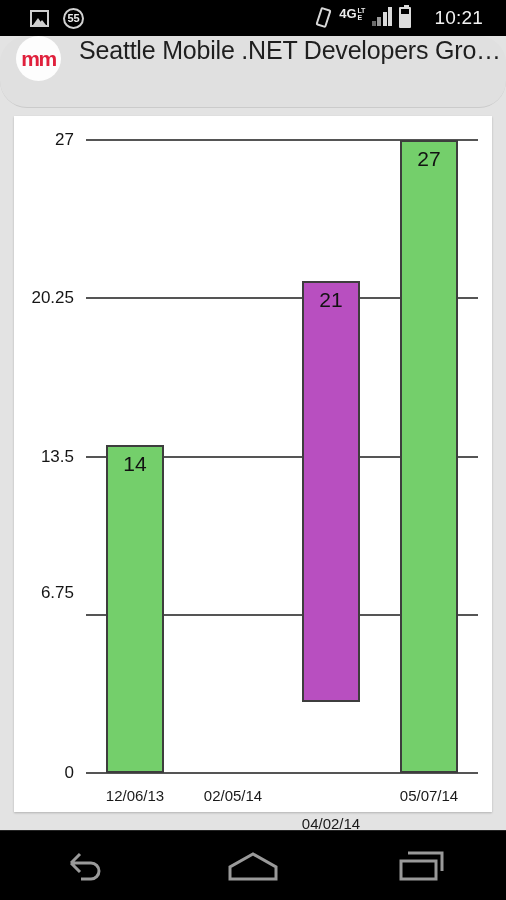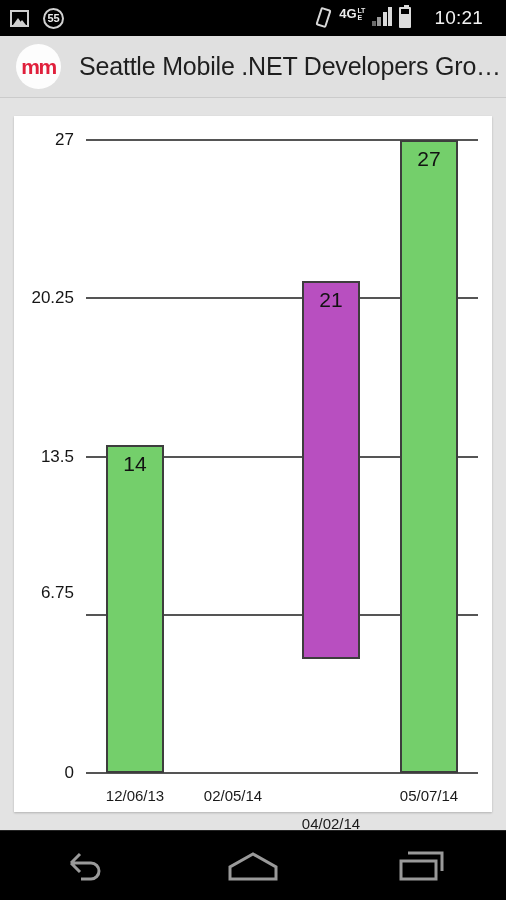--- a/index.html
+++ b/index.html
@@ -10,21 +10,21 @@
     overflow: hidden;
   }
   #screen { position: relative; width: 506px; height: 900px; background: #e3e3e3; }
 
   
   .statusbar {
     position: absolute; top: 0; left: 0; width: 506px; height: 36px;
     background: #000; color: #e8e8e8;
     display: flex; align-items: center;
   }
-  .sb-left { display: flex; align-items: center; gap: 14px; padding-left: 10px; }
+  .sb-left { display: flex; align-items: center; gap: 14px; padding-left: 30px; }
   .sb-right { display: flex; gap: 7px; margin-left: auto; padding-right: 23px; }
   .sb-time { font-size: 19px; color: #f2f2f2; letter-spacing: .2px; margin-left: 16px; }
 
   .ic-photo { width: 19px; height: 17px; border: 2px solid #cfcfcf; position: relative; overflow: hidden; }
   .ic-photo::before {
     content: ""; position: absolute; left: 1px; bottom: 0;
     width: 0; height: 0; border-left: 5px solid transparent; border-right: 5px solid transparent;
     border-bottom: 7px solid #cfcfcf;
   }
   .ic-photo::after {
@@ -54,23 +54,24 @@
   .ic-batt { width: 12px; height: 21px; border: 2px solid #dcdcdc; border-radius: 1px; position: relative; background: #000; }
   .ic-batt::before {
     content: ""; position: absolute; top: -4px; left: 3px; width: 5px; height: 3px; background: #dcdcdc;
   }
   .ic-batt::after {
     content: ""; position: absolute; left: 0; right: 0; bottom: 0; height: 72%; background: #dcdcdc;
   }
 
   
   .appbar {
-    position: absolute; top: 36px; left: 0; width: 506px; height: 62px;
-    background: #e0e0e0; display: flex; align-items: center; padding-left: 16px;
+    position: absolute; top: 36px; left: 0; width: 506px; height: 72px;
+    background: #e0e0e0; display: flex; padding-left: 16px;
     border-bottom: 1px solid #cbcbcb;
+    border-radius: 27px;
   }
   .logo {
     width: 45px; height: 45px; border-radius: 50%; background: #fdfdfd;
     display: flex; align-items: center; justify-content: center; flex: 0 0 auto;
   }
   .logo-text { color: #e0203c; font-size: 21px; font-weight: bold; letter-spacing: -1.5px; line-height: 1; }
   .app-title {
     margin-left: 18px; font-size: 25px; color: #1f1f1f; white-space: nowrap;
     overflow: hidden; letter-spacing: -.2px;
   }
@@ -154,21 +155,21 @@
         <div class="gridline" style="top: 181.25px; background: rgb(85, 85, 85);"></div>
         <div class="ytick" style="top: 182.25px;">20.25</div>
         <div class="gridline" style="top: 23px; background: rgb(85, 85, 85);"></div>
         <div class="ytick" style="top: 24px;">27</div>
         <div class="axis-bottom" style="top: 656px; background: rgb(85, 85, 85);"></div>
         <div class="bar" style="left: 92px; top: 328.778px; width: 58px; height: 328.222px; background: rgb(116, 207, 107); border-color: rgb(61, 61, 61);">
           <div class="val">14</div>
         </div>
         <div class="xtick" style="left: 72px; width: 98px; top: 671px;">12/06/13</div>
         <div class="xtick" style="left: 170px; width: 98px; top: 671px;">02/05/14</div>
-        <div class="bar" style="left: 288px; top: 164.667px; width: 58px; height: 378px; background: rgb(184, 79, 192); border-color: rgb(61, 61, 61); padding-left: 27px;">
+        <div class="bar" style="left: 288px; top: 164.667px; width: 58px; height: 421px; background: rgb(184, 79, 192); border-color: rgb(61, 61, 61); padding-left: 27px;">
           <div class="val">21</div>
         </div>
         <div class="xtick" style="left: 268px; width: 98px; top: 671px; margin-top: 28px;">04/02/14</div>
         <div class="bar" style="left: 386px; top: 24px; width: 58px; height: 633px; background: rgb(116, 207, 107); border-color: rgb(61, 61, 61);">
           <div class="val">27</div>
         </div>
         <div class="xtick" style="left: 366px; width: 98px; top: 671px;">05/07/14</div>
       </div>
   </div>
 

